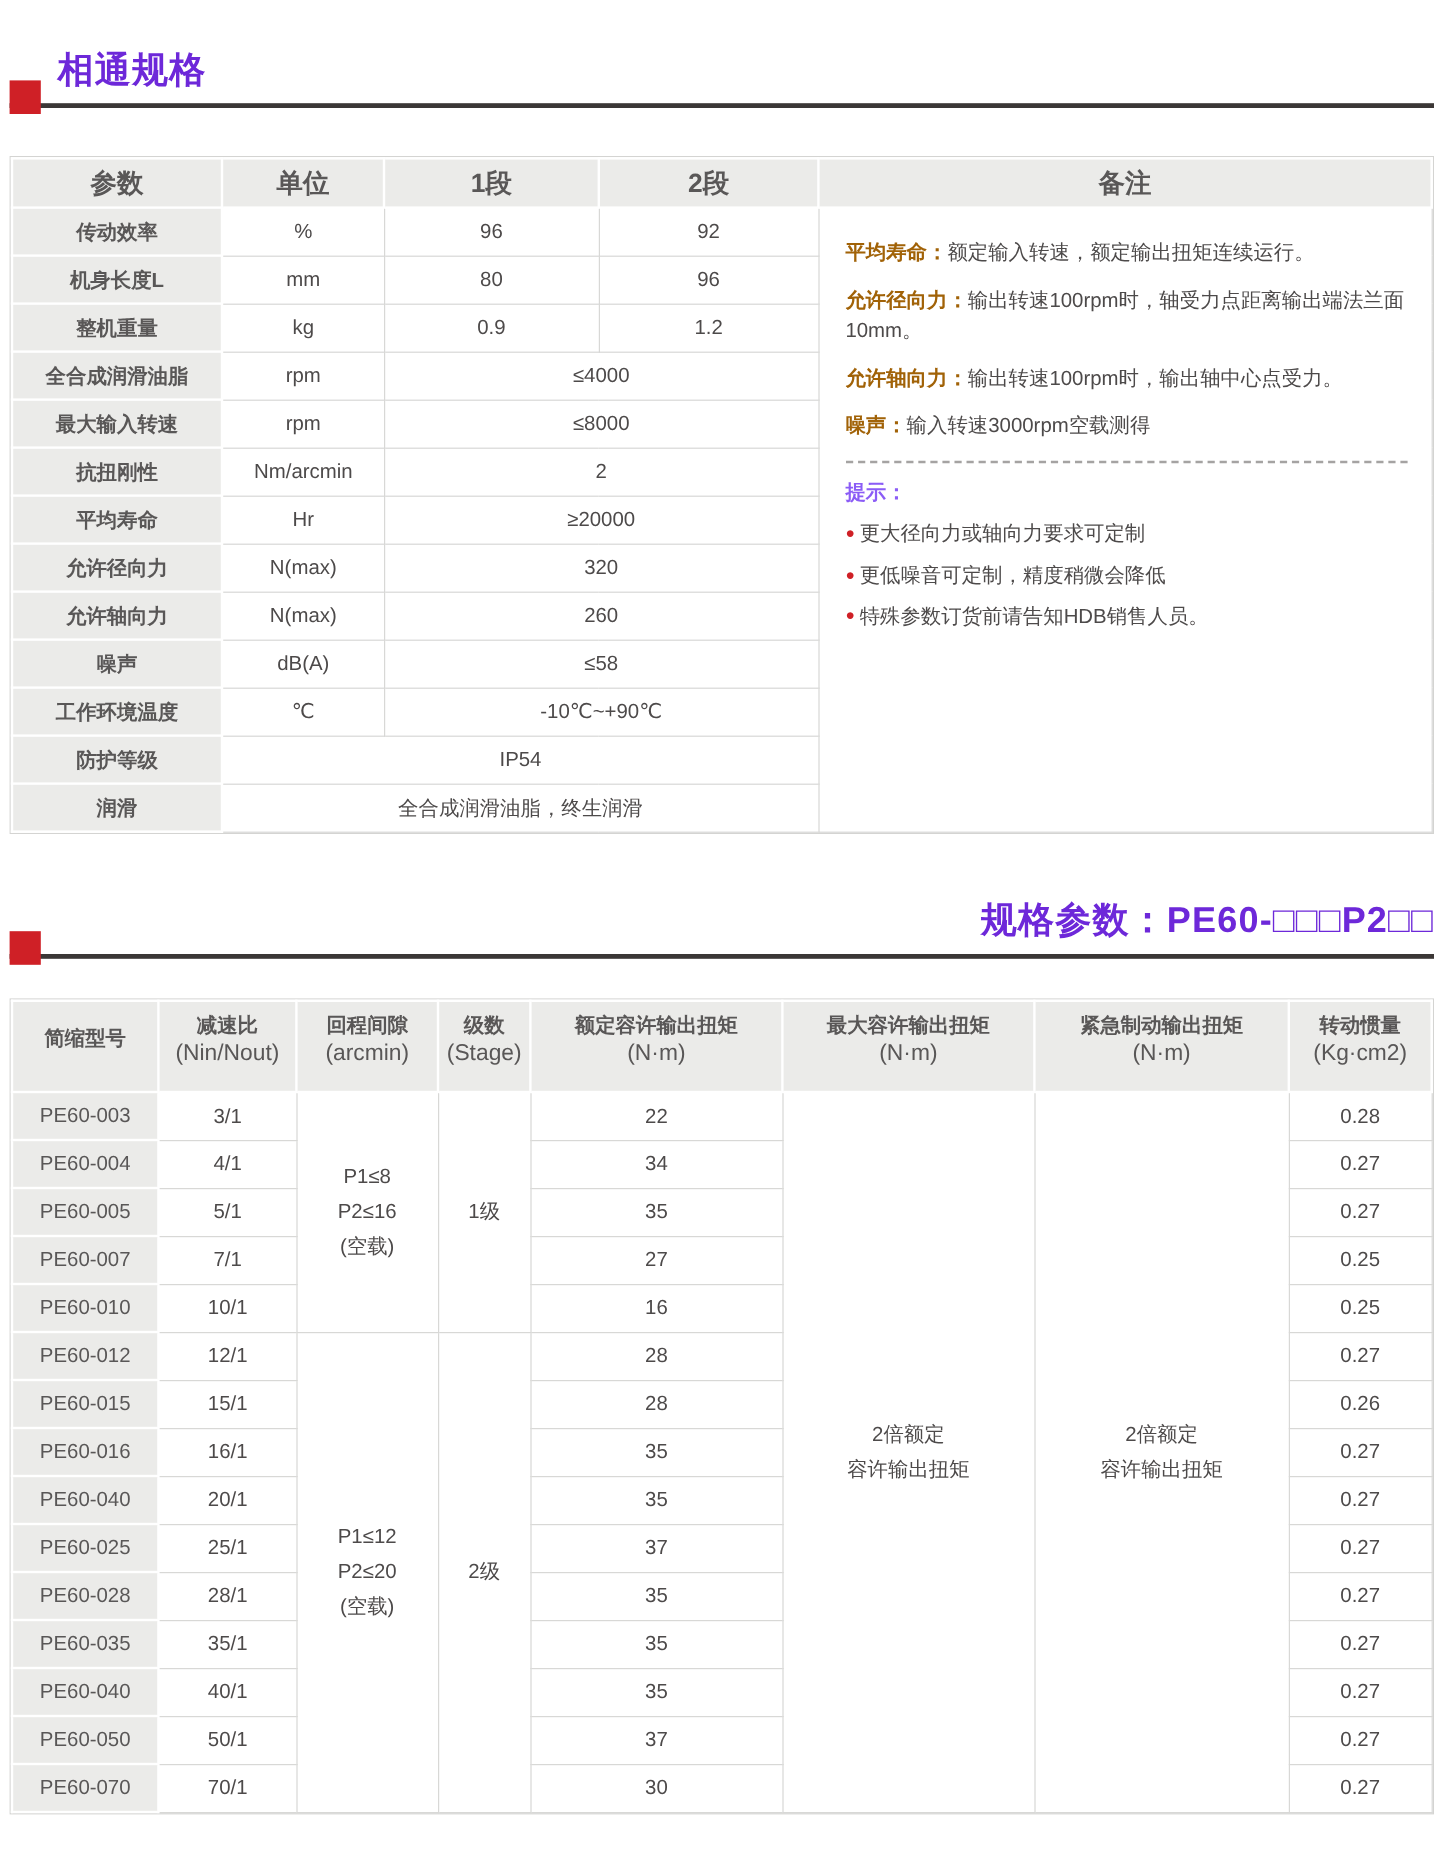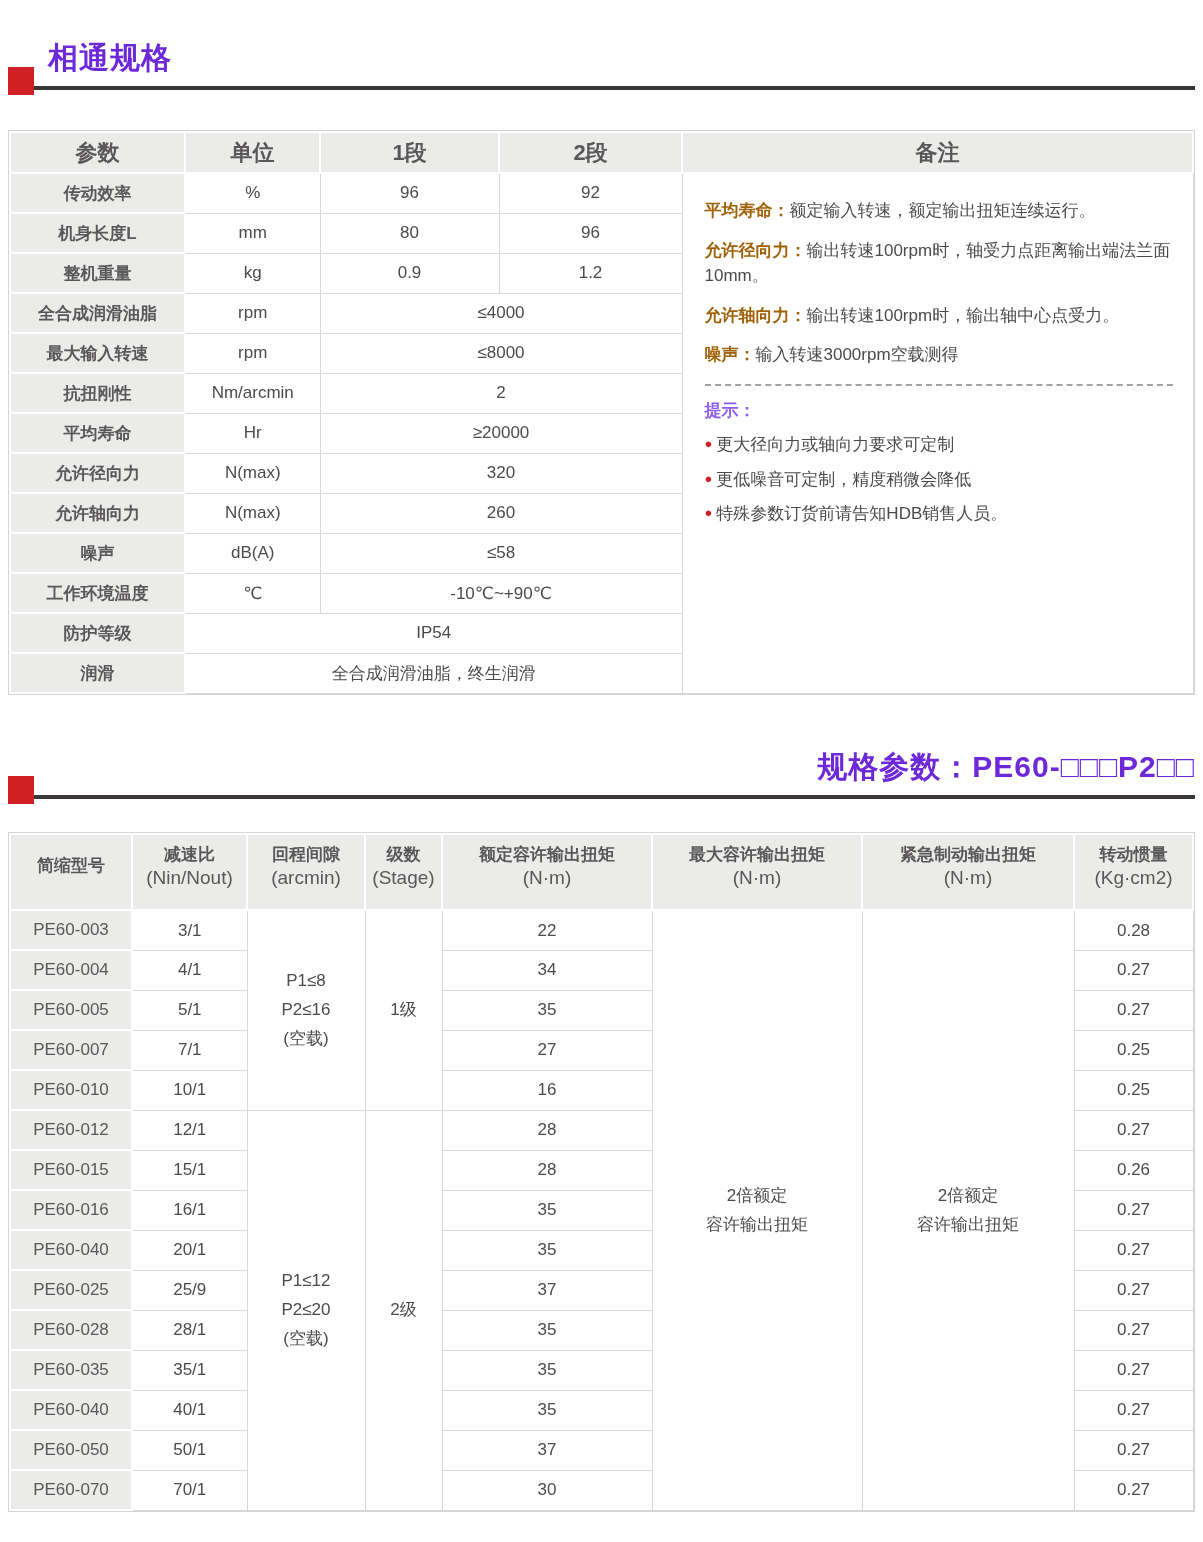--- a/index.html
+++ b/index.html
@@ -298,21 +298,21 @@
         <td class="val">0.27</td>
       </tr>
       <tr>
         <td class="lbl model">PE60-040</td>
         <td class="val">20/1</td>
         <td class="val">35</td>
         <td class="val">0.27</td>
       </tr>
       <tr>
         <td class="lbl model">PE60-025</td>
-        <td class="val">25/9</td>
+        <td class="val">25/1</td>
         <td class="val">37</td>
         <td class="val">0.27</td>
       </tr>
       <tr>
         <td class="lbl model">PE60-028</td>
         <td class="val">28/1</td>
         <td class="val">35</td>
         <td class="val">0.27</td>
       </tr>
       <tr>

